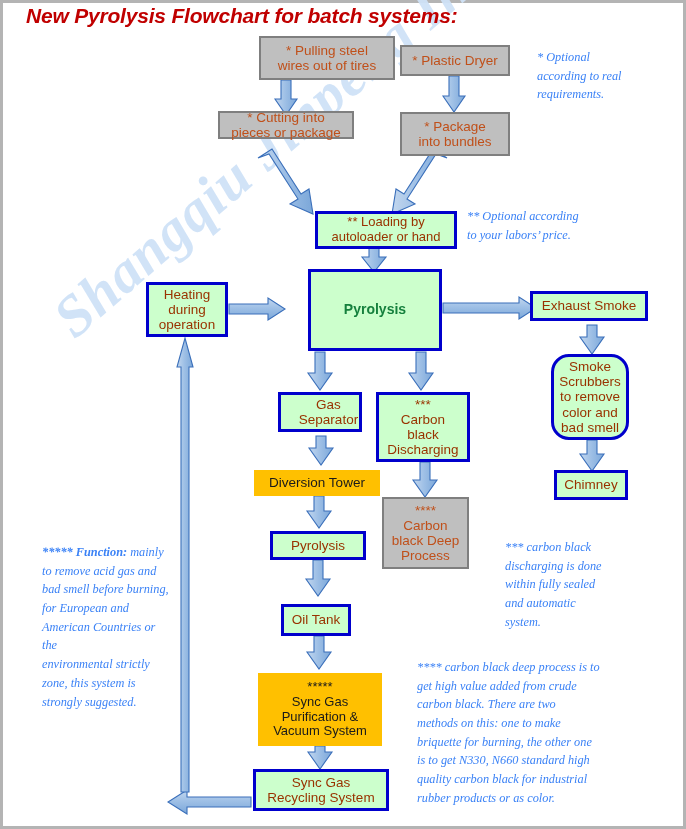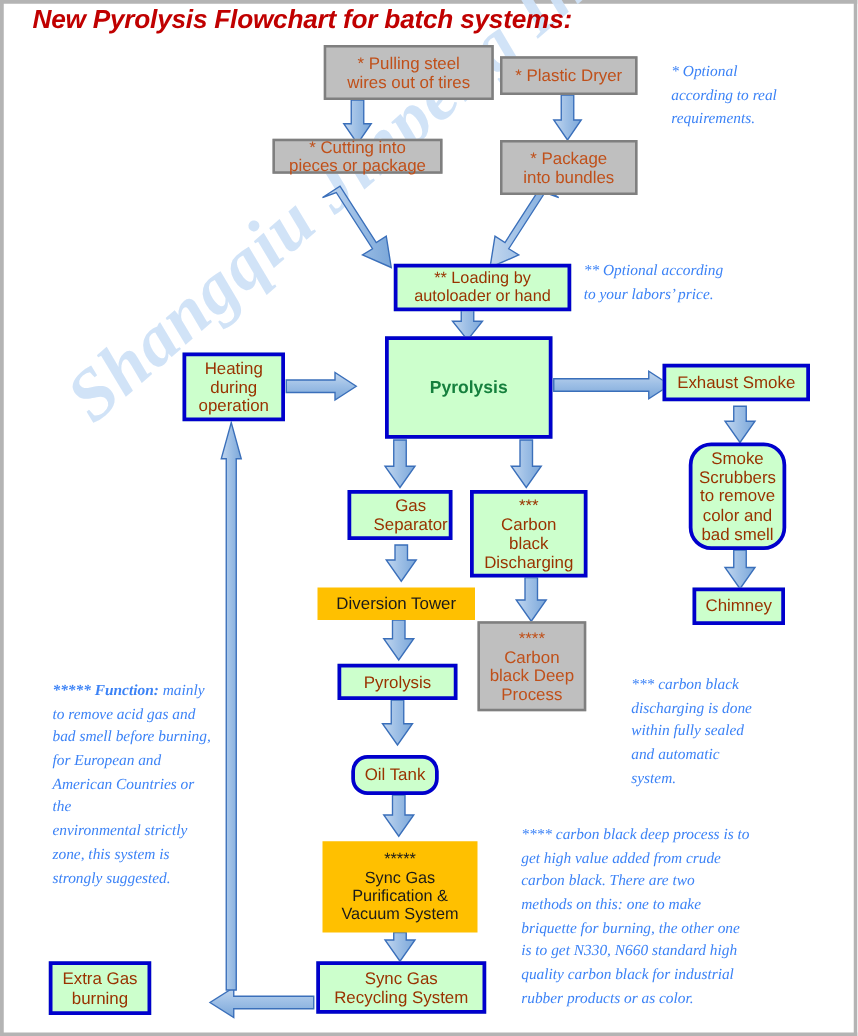--- a/index.html
+++ b/index.html
@@ -218,32 +218,30 @@
 
   <div class="node gold" style="left:254px;top:470px;width:126px;height:26px;font-weight:normal;">Diversion Tower</div>
 
   <div class="node gray" style="left:382px;top:497px;width:87px;height:72px;">****
 Carbon
 black Deep
 Process</div>
 
   <div class="node green" style="left:270px;top:531px;width:96px;height:29px;">Pyrolysis</div>
 
-  <div class="node green" style="left:281px;top:604px;width:70px;height:32px;border-radius:13px;">Oil Tank</div>
+  <div class="node green" style="left:281px;top:604px;width:70px;height:32px;">Oil Tank</div>
 
   <div class="node goldblk" style="left:258px;top:673px;width:124px;height:73px;">*****
 Sync Gas
 Purification &amp;
 Vacuum System</div>
 
   <div class="node green" style="left:253px;top:769px;width:136px;height:42px;">Sync Gas
 Recycling System</div>
 
-  <div class="node green" style="left:39px;top:769px;width:82px;height:43px;">Extra Gas
-burning</div>
 
   <div class="note" style="left:537px;top:48px;width:145px;">* Optional
 according to real
 requirements.</div>
 
   <div class="note" style="left:467px;top:207px;width:200px;">** Optional according
 to your labors’ price.</div>
 
   <div class="note" style="left:505px;top:538px;width:170px;">*** carbon black
 discharging is done

